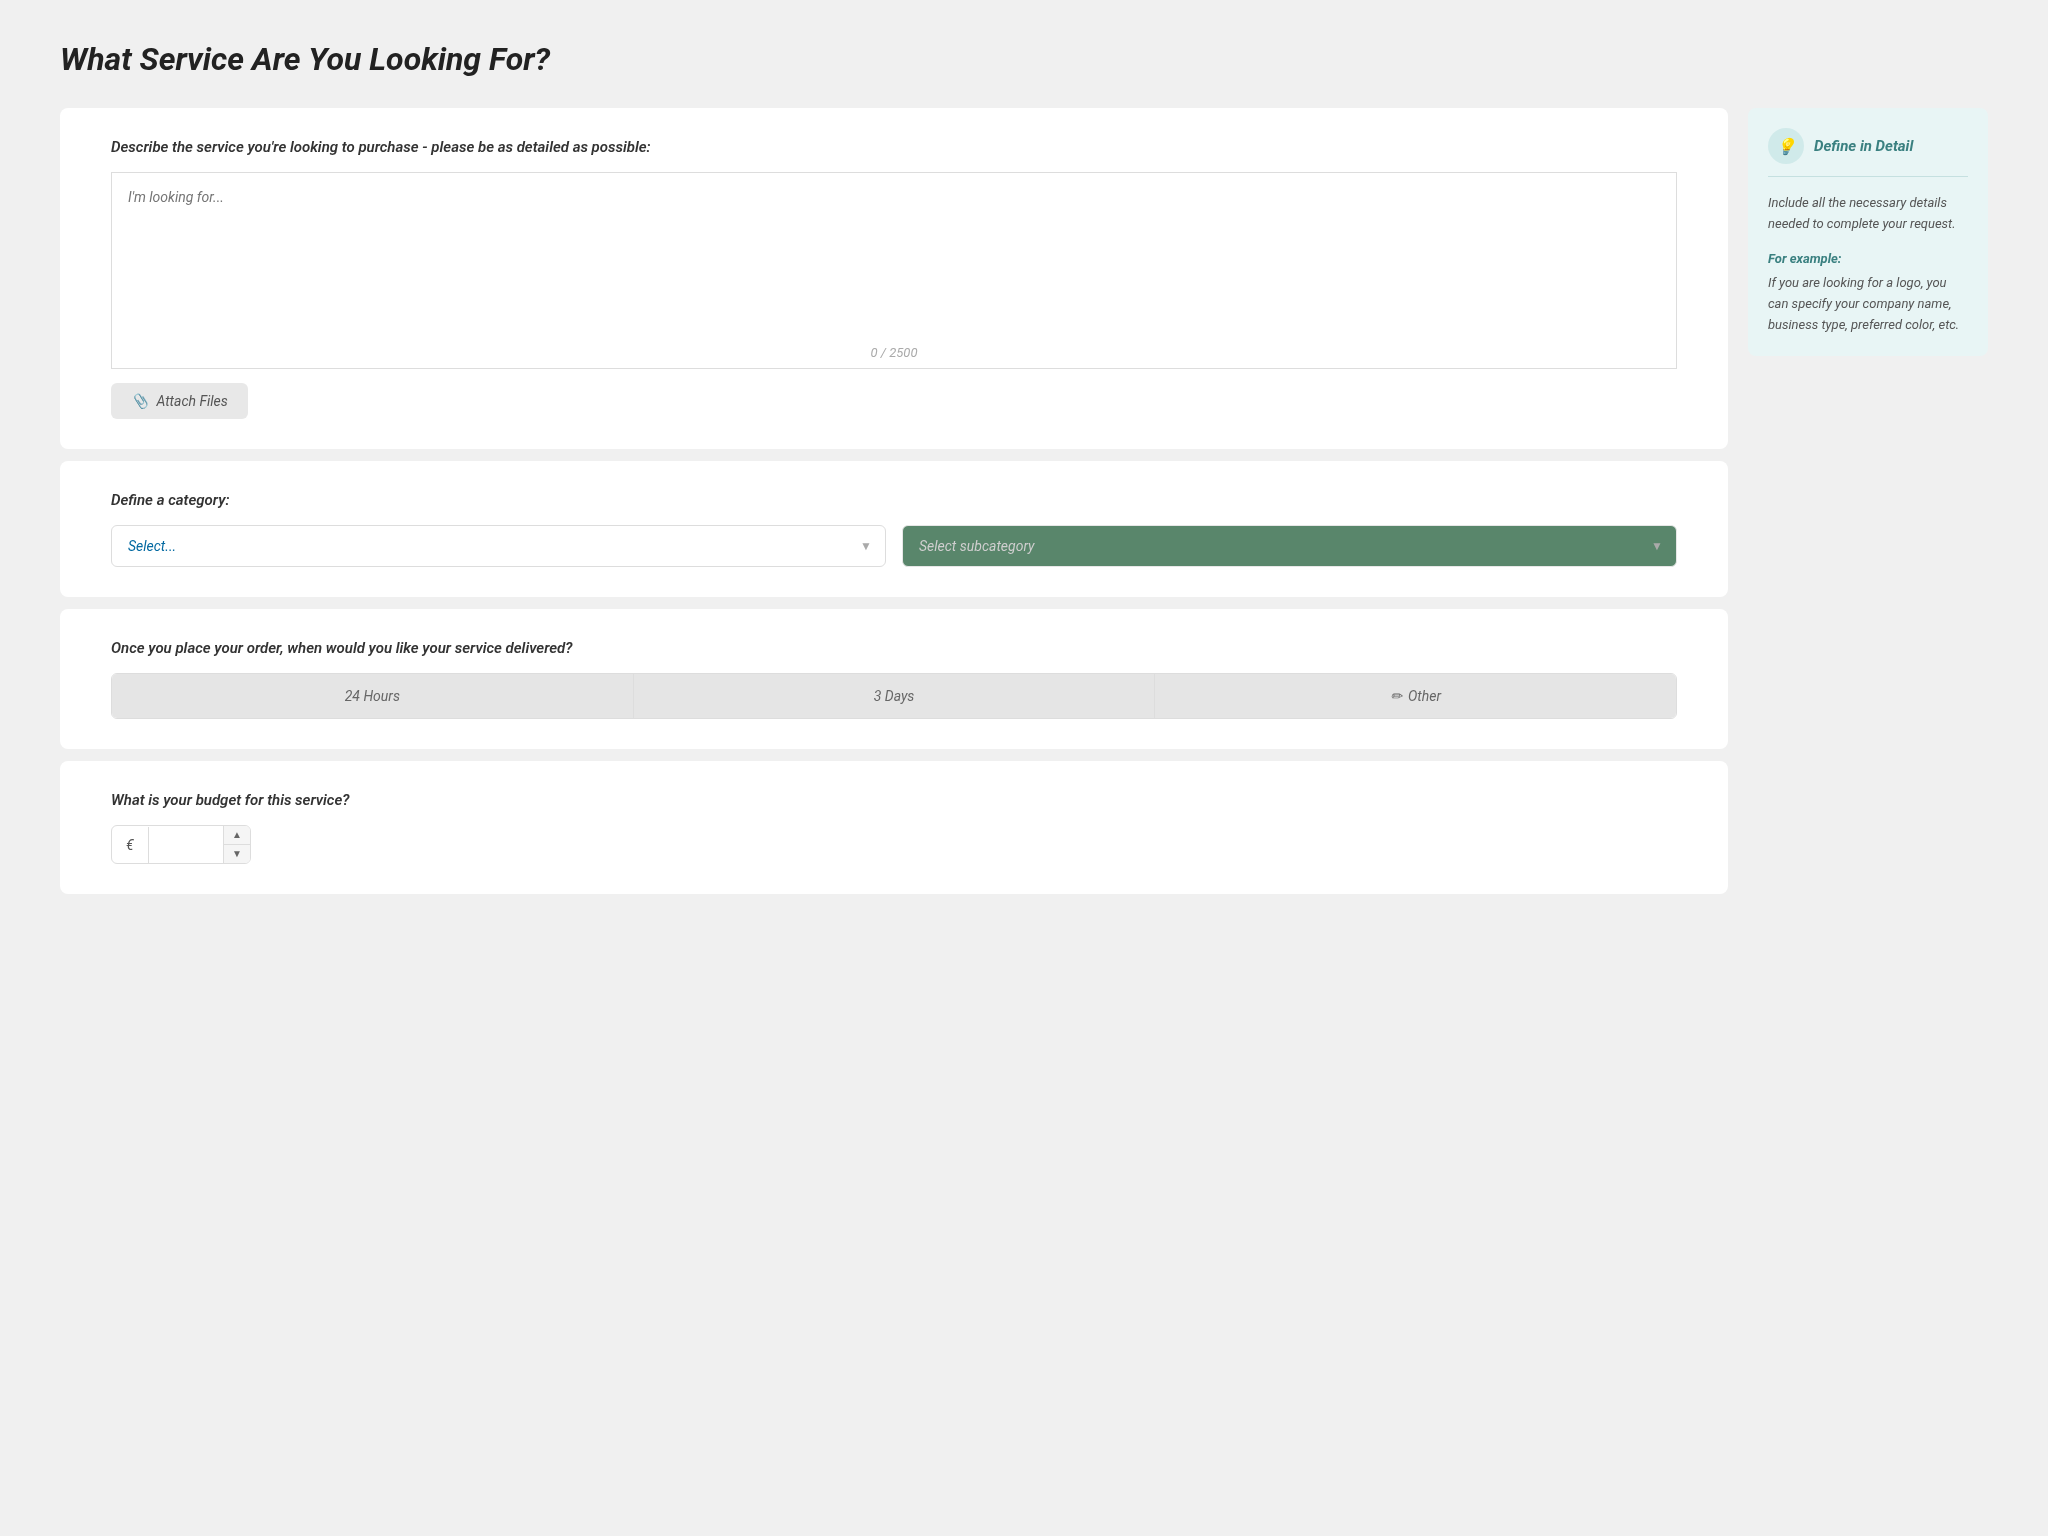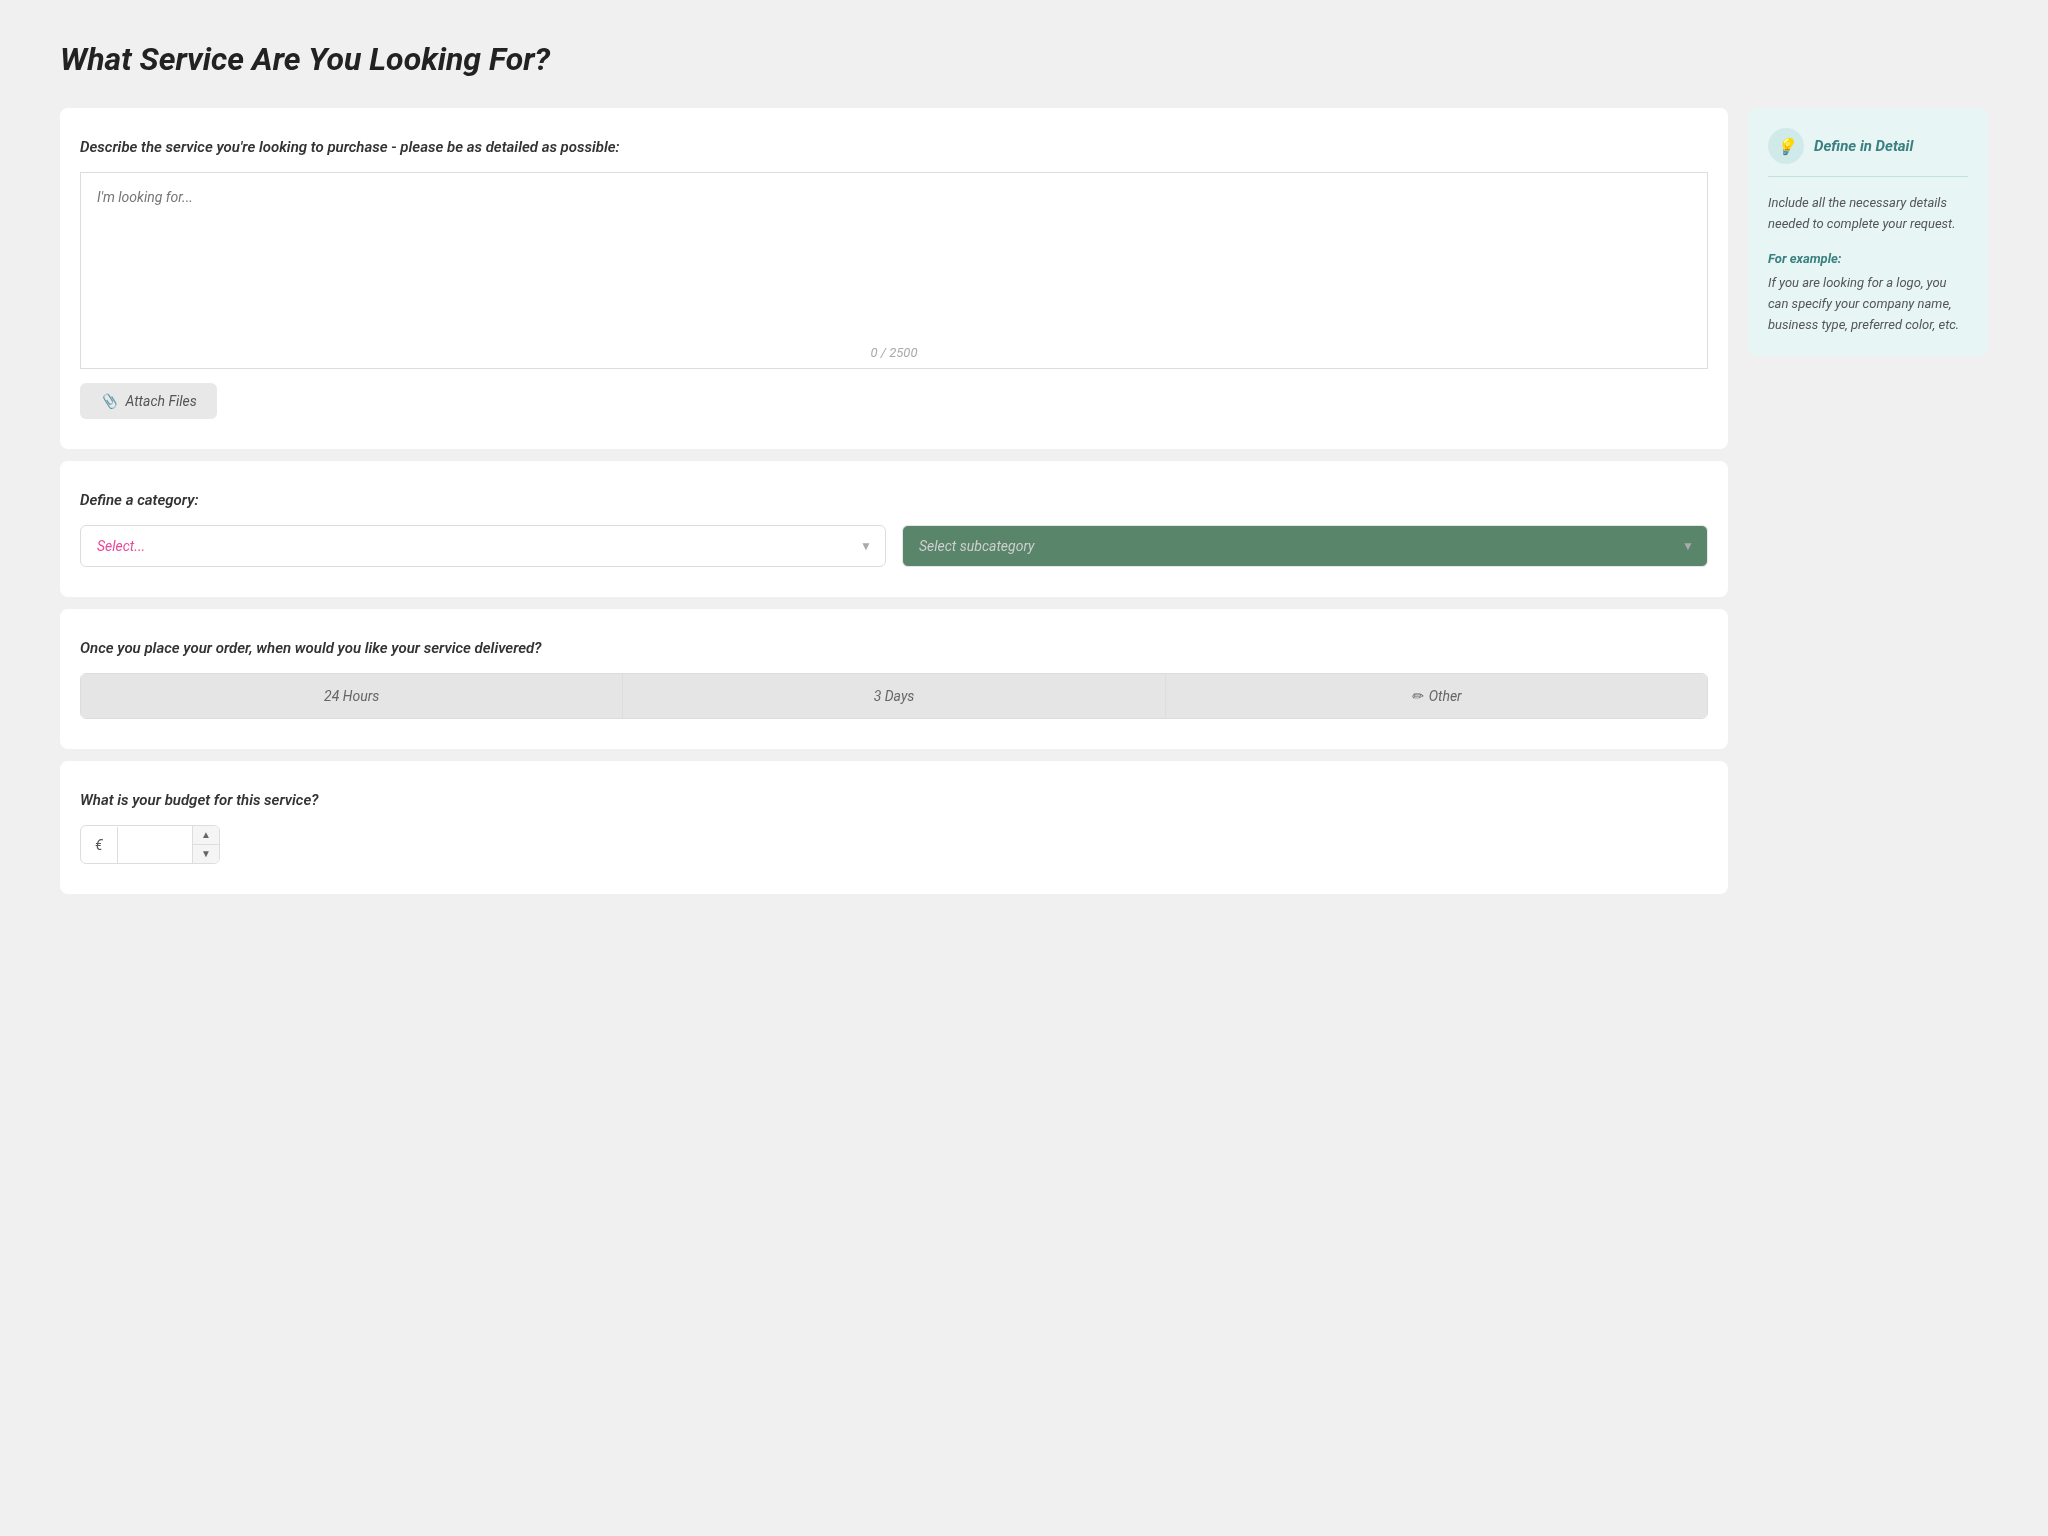--- a/index.html
+++ b/index.html
@@ -37,21 +37,21 @@
     }
 
     .right-col {
       width: 240px;
       flex-shrink: 0;
     }
 
     .card {
       background: #fff;
       border-radius: 8px;
-      padding: 30px 20px;
+      padding: 30px 51px;
     }
 
     .section-label {
       font-size: 15px;
       font-weight: 600;
       color: #333;
       margin-bottom: 16px;
     }
 
     
@@ -108,21 +108,21 @@
       position: relative;
     }
 
     .select-wrapper select {
       width: 100%;
       appearance: none;
       border: 1px solid #ddd;
       border-radius: 6px;
       padding: 12px 40px 12px 16px;
       font-size: 14px;
-      color: #ec4899;
+      color: #0369a1;
       background: #fff;
       cursor: pointer;
       outline: none;
       font-family: inherit;
     }
 
     .select-wrapper.disabled select {
       background: #14532d;
       color: #bbb;
     }

